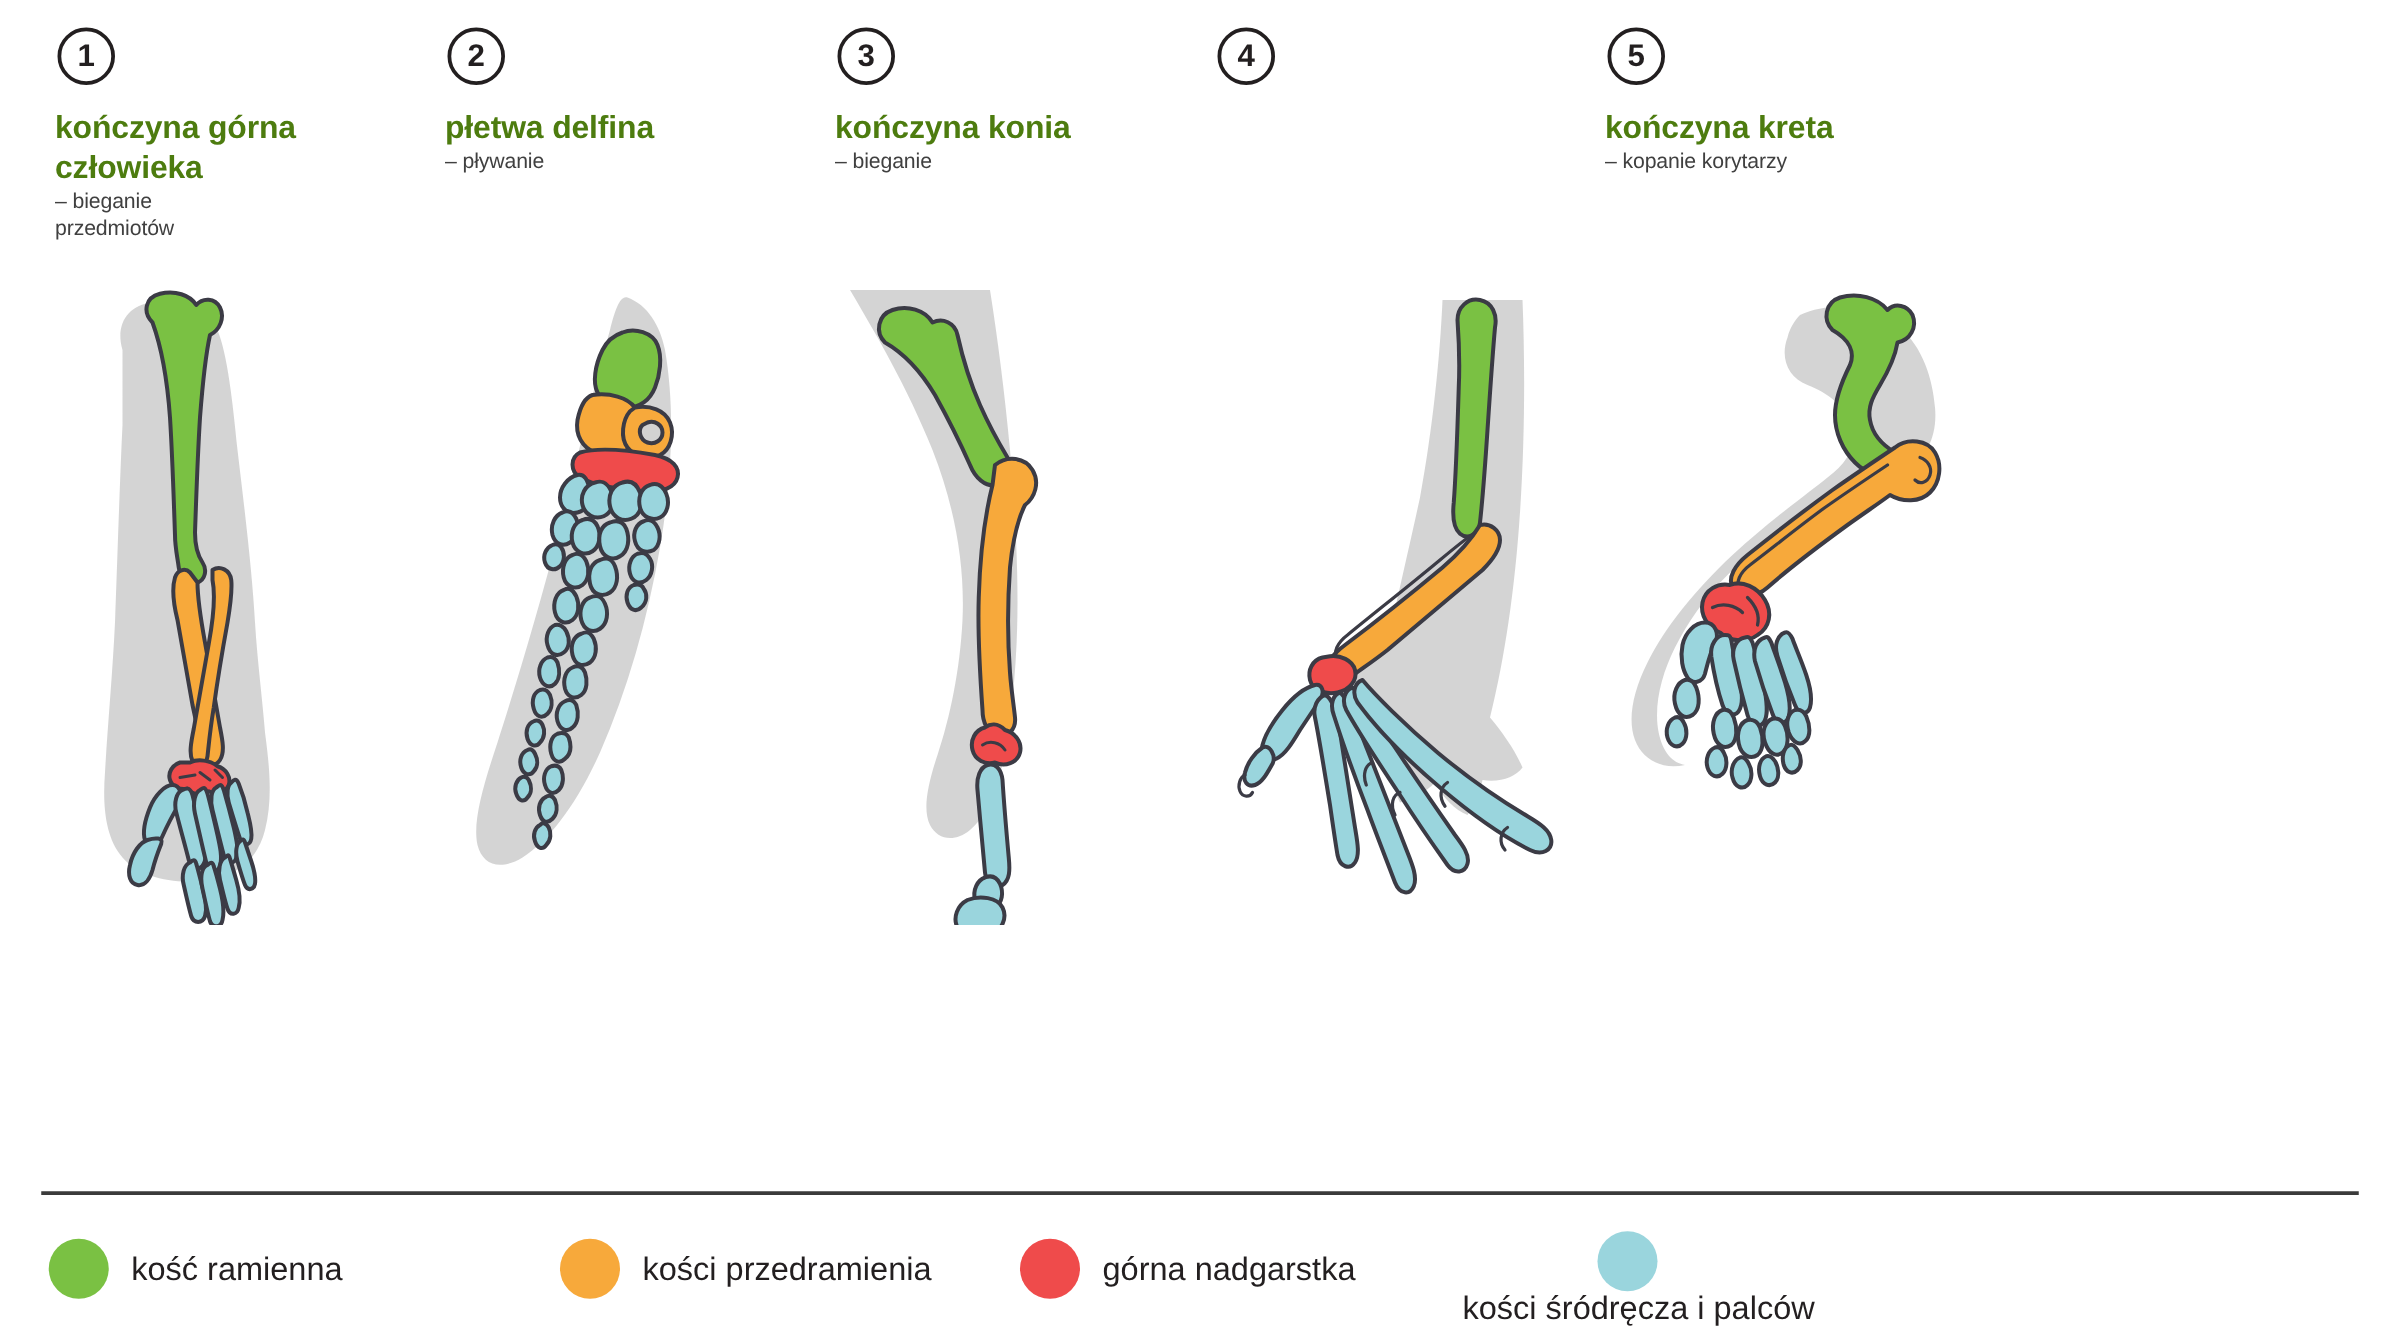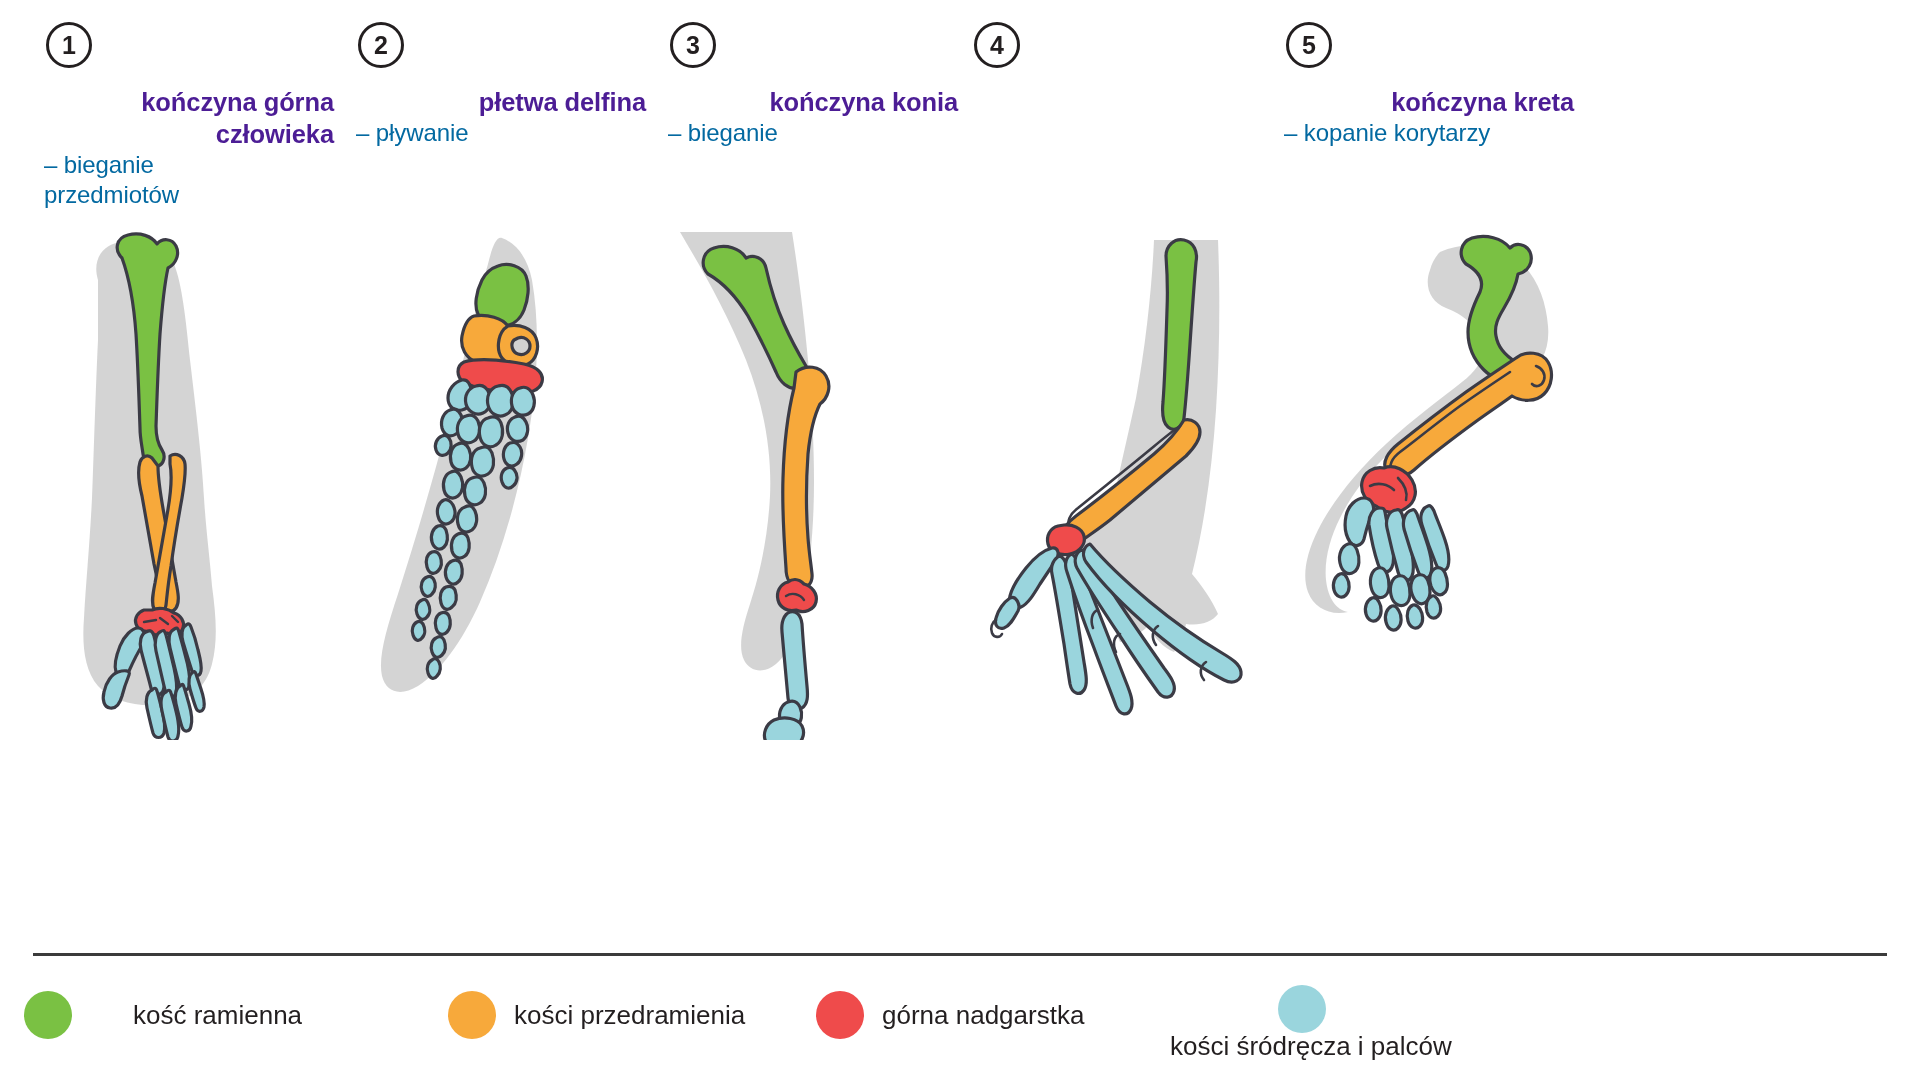--- a/index.html
+++ b/index.html
@@ -58,30 +58,29 @@
     position: absolute;
     top: 86px;
     left: 4px;
     width: 290px;
   }
   .caption-title {
     font-size: 25.5px;
     font-weight: bold;
     line-height: 1.26;
     letter-spacing: -0.1px;
-    color: #4c1d95;
+    color: #4d7c0f;
     margin: 0;
-    text-align: right;
   }
   .caption-sub {
-    font-size: 24px;
+    font-size: 17px;
     font-weight: normal;
     line-height: 1.26;
     letter-spacing: -0.1px;
-    color: #0369a1;
+    color: #404040;
     margin: 0;
   }
 
   .figure {
     position: absolute;
     left: 0;
     top: 230px;
     width: 308px;
     height: 510px;
   }
@@ -105,21 +104,21 @@
     width: 1920px;
     height: 80px;
   }
   .legend-item {
     position: absolute;
     top: 0;
     display: flex;
     align-items: center;
     height: 60px;
   }
-  .legend-item-0 { left: 24px; gap: 43px; }
+  .legend-item-0 { left: 39px; }
   .legend-item-1 { left: 448px; }
   .legend-item-2 { left: 816px; }
   .legend-item-3 { left: 1152px; flex-direction: column; }
 
   .legend-swatch {
     width: 48px;
     height: 48px;
     border-radius: 50%;
     flex: 0 0 auto;
   }

